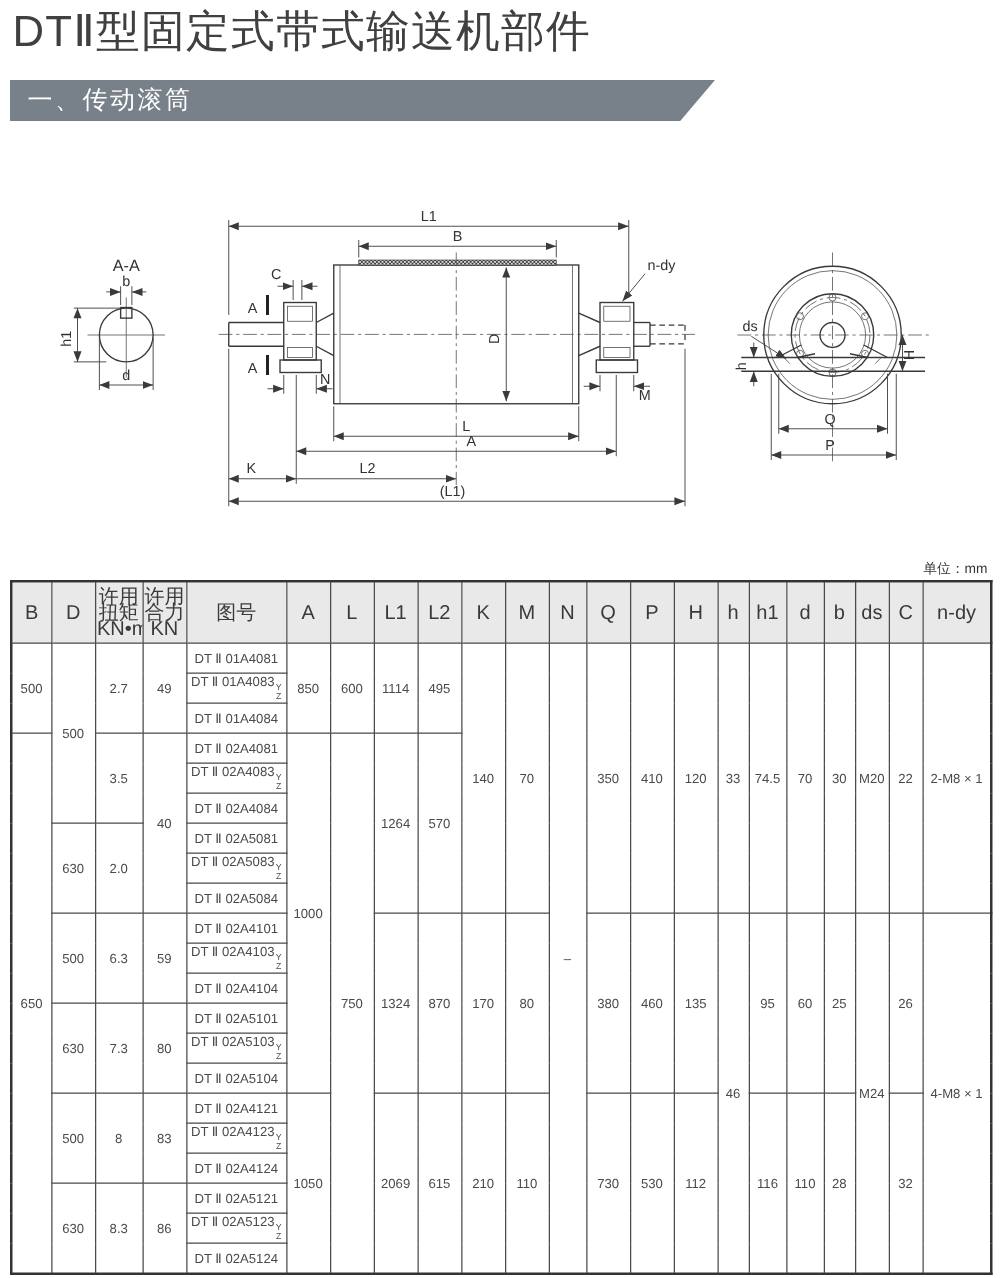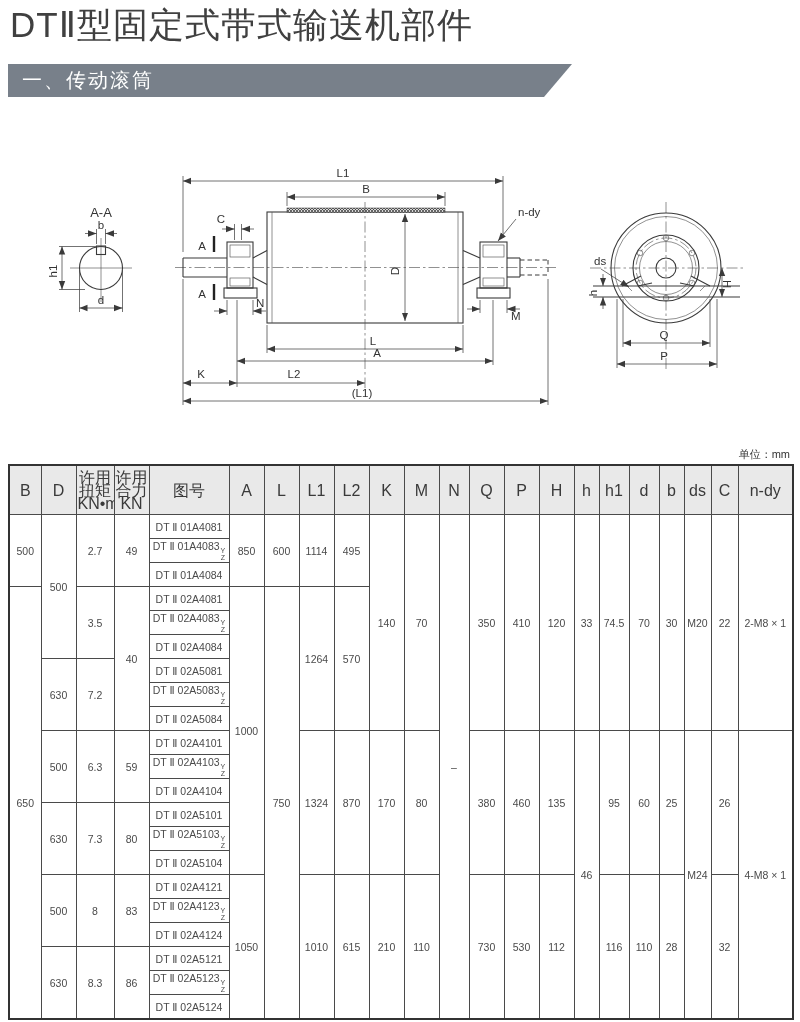--- a/index.html
+++ b/index.html
@@ -330,21 +330,21 @@
           <td class="tuhao">DT Ⅱ 02A4083<span class="yz">
               <span>Y</span>
               <span>Z</span>
             </span></td>
         </tr>
         <tr>
           <td class="tuhao">DT Ⅱ 02A4084</td>
         </tr>
         <tr>
           <td rowspan="3">630</td>
-          <td rowspan="3">7.2</td>
+          <td rowspan="3">2.0</td>
           <td class="tuhao">DT Ⅱ 02A5081</td>
         </tr>
         <tr>
           <td class="tuhao">DT Ⅱ 02A5083<span class="yz">
               <span>Y</span>
               <span>Z</span>
             </span></td>
         </tr>
         <tr>
           <td class="tuhao">DT Ⅱ 02A5084</td>
@@ -392,21 +392,21 @@
         </tr>
         <tr>
           <td class="tuhao">DT Ⅱ 02A5104</td>
         </tr>
         <tr>
           <td rowspan="3">500</td>
           <td rowspan="3">8</td>
           <td rowspan="3">83</td>
           <td class="tuhao">DT Ⅱ 02A4121</td>
           <td rowspan="6">1050</td>
-          <td rowspan="6">1010</td>
+          <td rowspan="6">2069</td>
           <td rowspan="6">615</td>
           <td rowspan="6">210</td>
           <td rowspan="6">110</td>
           <td rowspan="6">730</td>
           <td rowspan="6">530</td>
           <td rowspan="6">112</td>
           <td rowspan="6">116</td>
           <td rowspan="6">110</td>
           <td rowspan="6">28</td>
           <td rowspan="6">32</td>

